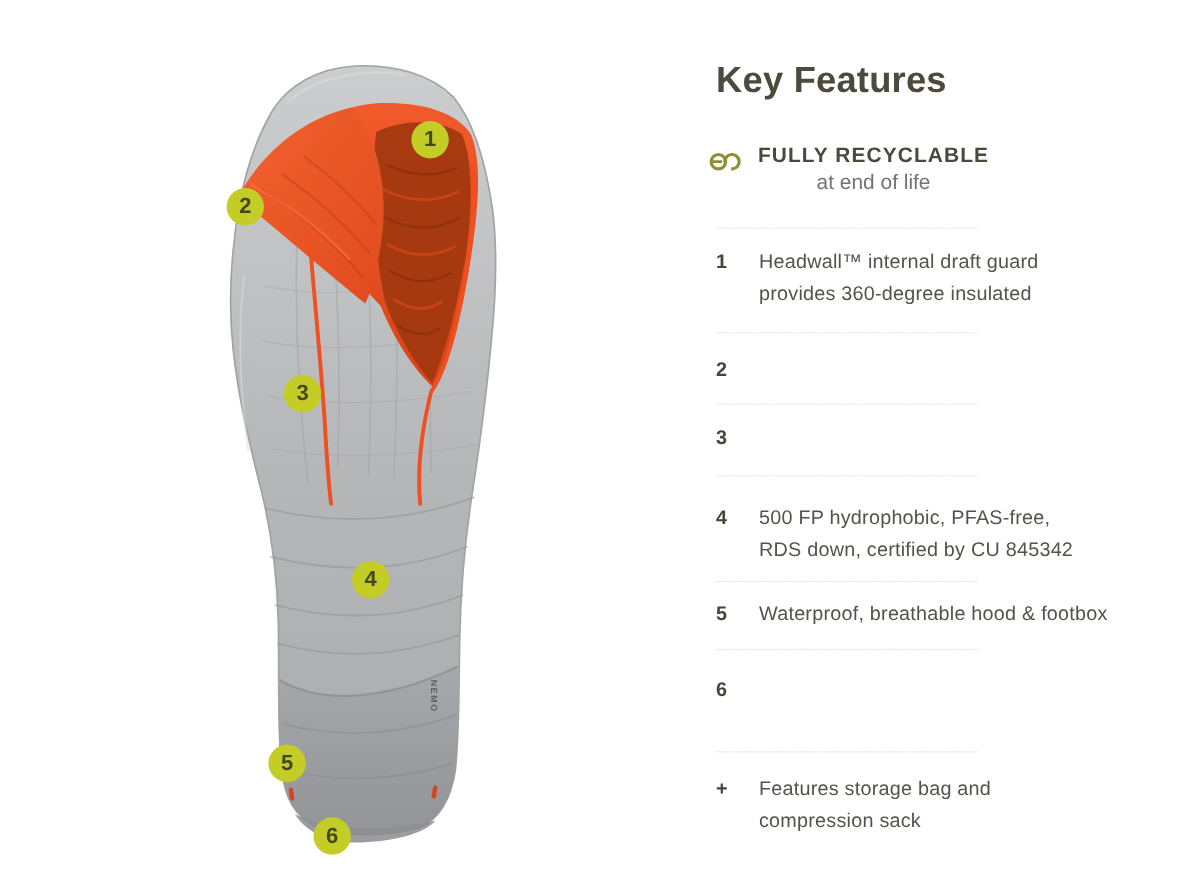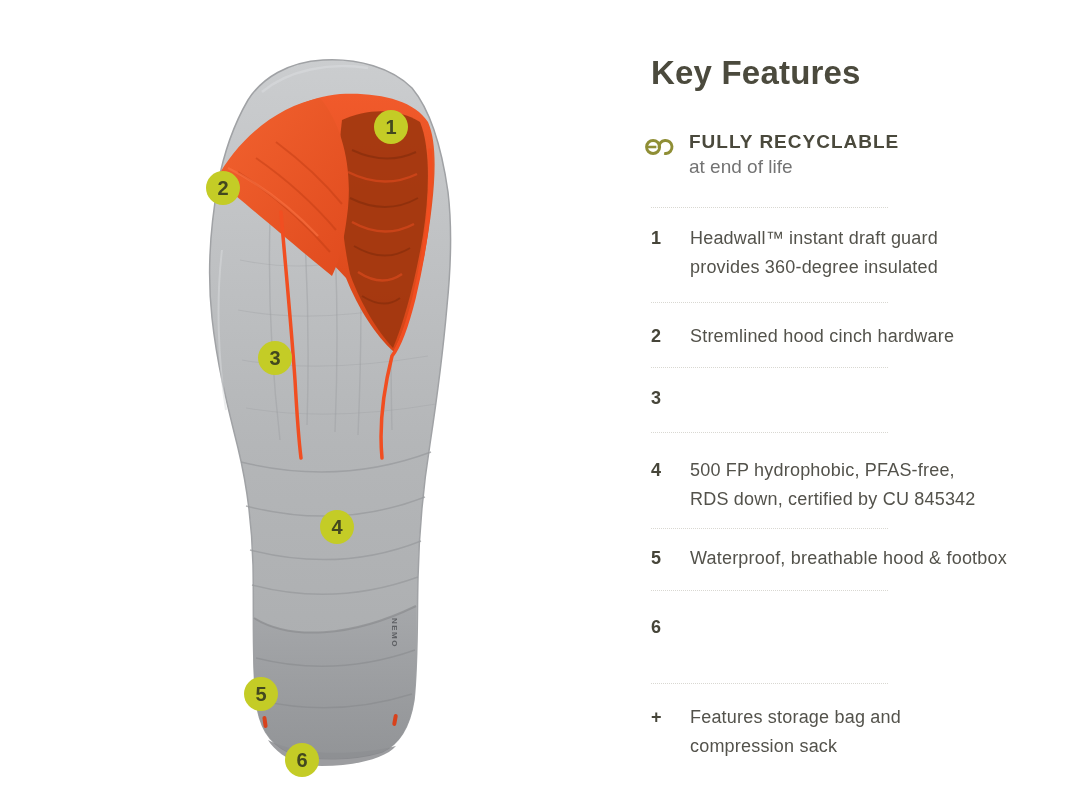--- a/index.html
+++ b/index.html
@@ -18,21 +18,21 @@
   .bag-brand{
     position:absolute;left:399px;top:618px;transform:rotate(90deg);
     transform-origin:left top;font-size:8px;letter-spacing:1.5px;color:#5e6064;font-weight:700;
   }
   
   .panel{position:absolute;left:644px;top:0;width:470px;height:810px;}
   .page-title{
     position:absolute;left:7px;top:54px;margin:0;
     font-size:33px;font-weight:700;color:#4b4a3d;letter-spacing:.2px;
   }
-  .recycle-row{position:absolute;left:0px;top:131px;display:flex;}
+  .recycle-row{position:absolute;left:0px;top:131px;display:flex;text-align:center;}
   .recycle-row .loop-icon{width:32px;height:22px;margin-top:5px;}
   .recycle-text{margin-left:13px;}
   .rec-head{font-size:19px;font-weight:700;letter-spacing:1px;color:#4a493c;}
   .rec-sub{font-size:19px;color:#737373;margin-top:3px;}
   .divider{
     position:absolute;left:7px;width:237px;height:0;
     border-top:1px dotted #d9d8d2;
   }
   .feat{position:absolute;left:7px;display:flex;width:430px;}
   .feat .num{
@@ -175,27 +175,26 @@
       </svg>
       <div class="recycle-text">
         <div class="rec-head">FULLY RECYCLABLE</div>
         <div class="rec-sub">at end of life</div>
       </div>
     </div>
 
     <div class="divider" style="top:207px"></div>
     <div class="feat" style="top:224px">
       <span class="num">1</span>
-      <span class="txt"><span>Headwall™ instant draft guard</span><br><span>provides 360-degree insulated</span></span>
+      <span class="txt"><span>Headwall™ internal draft guard</span><br><span>provides 360-degree insulated</span></span>
     </div>
 
     <div class="divider" style="top:302px"></div>
     <div class="feat" style="top:322px">
       <span class="num">2</span>
-      <span class="txt"><span>Stremlined hood cinch hardware</span></span>
     </div>
 
     <div class="divider" style="top:367px"></div>
     <div class="feat" style="top:384px">
       <span class="num">3</span>
     </div>
 
     <div class="divider" style="top:432px"></div>
     <div class="feat" style="top:456px">
       <span class="num">4</span>

